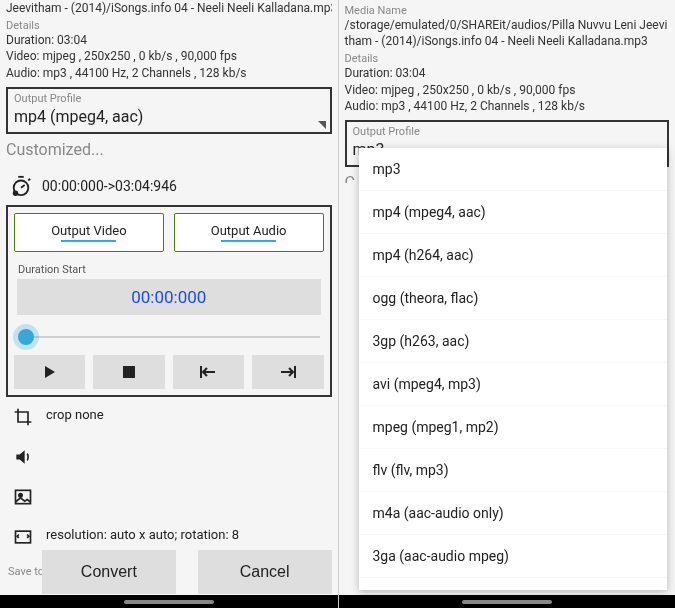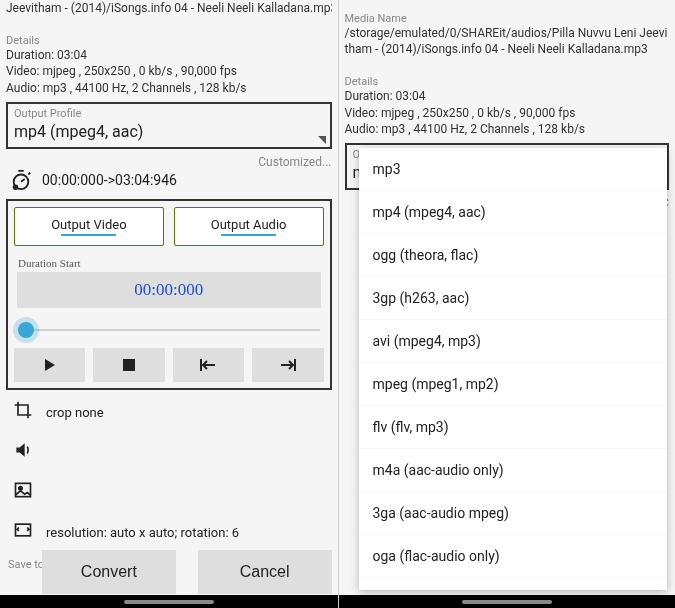--- a/index.html
+++ b/index.html
@@ -16,21 +16,21 @@
     height: 100%;
     background: #f5f5f5;
     position: relative;
     overflow: hidden;
     padding: 0 6px;
   }
   .pane-right { border-left: 1px solid #ccc; }
   .meta-label {
     color: #888;
     font-size: 11px;
-    margin-top: 18px;
+    margin-top: 3px;
   }
   .meta-text {
     color: #333;
     font-size: 12px;
     line-height: 1.35;
     word-break: break-all;
   }
   .field-box {
     border: 2px solid #333;
     margin-top: 6px;
@@ -50,28 +50,27 @@
   .dropdown-arrow {
     position: absolute;
     right: 4px;
     bottom: 3px;
     width: 0; height: 0;
     border-left: 8px solid transparent;
     border-top: 8px solid #555;
   }
   .customized {
     color: #888;
-    font-size: 12px;
+    font-size: 16px;
     margin-top: 6px;
-    text-align: right;
   }
   .clock-row {
     display: flex;
     align-items: center;
-    margin-top: 0;
+    margin-top: 16px;
     gap: 10px;
     padding-left: 4px;
   }
   .clock-icon svg { display: block; }
   .clock-text { font-size: 14px; color: #222; }
   .panel-box {
     border: 2px solid #333;
     margin-top: 8px;
     padding: 6px;
   }
@@ -87,21 +86,21 @@
     cursor: pointer;
     border-radius: 2px;
   }
   .tab-underline {
     width: 55px;
     height: 2px;
     background: #37a7d6;
     margin: 2px auto 0 auto;
   }
   .duration-row { display: flex; margin-top: 8px; }
-  .dcol { flex: 1; font-family: Liberation Serif, serif; }
+  .dcol { flex: 1; }
   .dlabel { font-size: 11px; color: #555; padding: 3px 4px; }
   .dval {
     background: #dedede;
     color: #1d4ed8;
     font-size: 17px;
     text-align: center;
     padding: 8px 0;
     margin: 0 3px;
   }
   .slider-row {
@@ -132,21 +131,21 @@
     padding: 9px 0;
     text-align: center;
     font-size: 18px;
     cursor: pointer;
     display: flex;
     align-items: center;
     justify-content: center;
   }
   .setting-row {
     display: flex;
-    align-items: flex-end;
+    align-items: flex-start;
     gap: 12px;
     padding: 10px 6px;
     font-size: 13px;
     color: #222;
   }
   .setting-icon { width: 22px; display: flex; justify-content: center; }
   .bottom-actions {
     display: flex;
     gap: 22px;
     position: absolute;
@@ -310,53 +309,54 @@
     </span>
   </div>
   <div class="setting-row">
     <span class="setting-icon">
       <svg width="20" height="20" viewBox="0 0 24 24" fill="none" stroke="#222" stroke-width="2">
           <rect x="3" y="5" width="18" height="14"></rect>
           <path d="M7 9l-2 2 2 2"></path>
           <path d="M17 9l2 2-2 2"></path>
         </svg>
     </span>
-    <span>resolution: auto x auto; rotation: 6</span>
+    <span>resolution: auto x auto; rotation: 8</span>
   </div>
 
   <div class="save-to">Save to</div>
   <div class="save-to-bar"></div>
 
   <div class="bottom-actions">
     <button class="action-btn">Convert</button>
     <button class="action-btn">Cancel</button>
   </div>
   <div class="nav-bar">
       <div class="nav-pill"></div>
     </div>
 </div>
 
 <div class="pane pane-right">
-  <div class="meta-label" style="margin-top:12px">Media Name</div>
+  <div class="meta-label" style="margin-top:4px">Media Name</div>
   <div class="meta-text">/storage/emulated/0/SHAREit/audios/Pilla Nuvvu Leni Jeevitham - (2014)/iSongs.info  04 - Neeli Neeli Kalladana.mp3</div>
   <div class="meta-label">Details</div>
   <div class="meta-text">Duration: 03:04</div>
   <div class="meta-text">Video: mjpeg , 250x250 , 0 kb/s , 90,000 fps</div>
   <div class="meta-text">Audio: mp3 , 44100 Hz, 2 Channels , 128 kb/s</div>
 
   <div class="field-box">
     <div class="field-label">Output Profile</div>
     <div class="right-field-value-cut">mp3</div>
     <div class="dropdown-arrow"></div>
   </div>
   <div class="customized" style="height:10px;overflow:hidden">C</div>
 
   <div class="dropdown-popup" id="dd-popup">
       <div class="dd-item">mp3</div>
       <div class="dd-item">mp4 (mpeg4, aac)</div>
+      <div class="dd-item">mp4 (h264, aac)</div>
       <div class="dd-item">ogg (theora, flac)</div>
       <div class="dd-item">3gp (h263, aac)</div>
       <div class="dd-item">avi (mpeg4, mp3)</div>
       <div class="dd-item">mpeg (mpeg1, mp2)</div>
       <div class="dd-item">flv (flv, mp3)</div>
       <div class="dd-item">m4a (aac-audio only)</div>
       <div class="dd-item">3ga (aac-audio mpeg)</div>
       <div class="dd-item">oga (flac-audio only)</div>
     </div>
 

